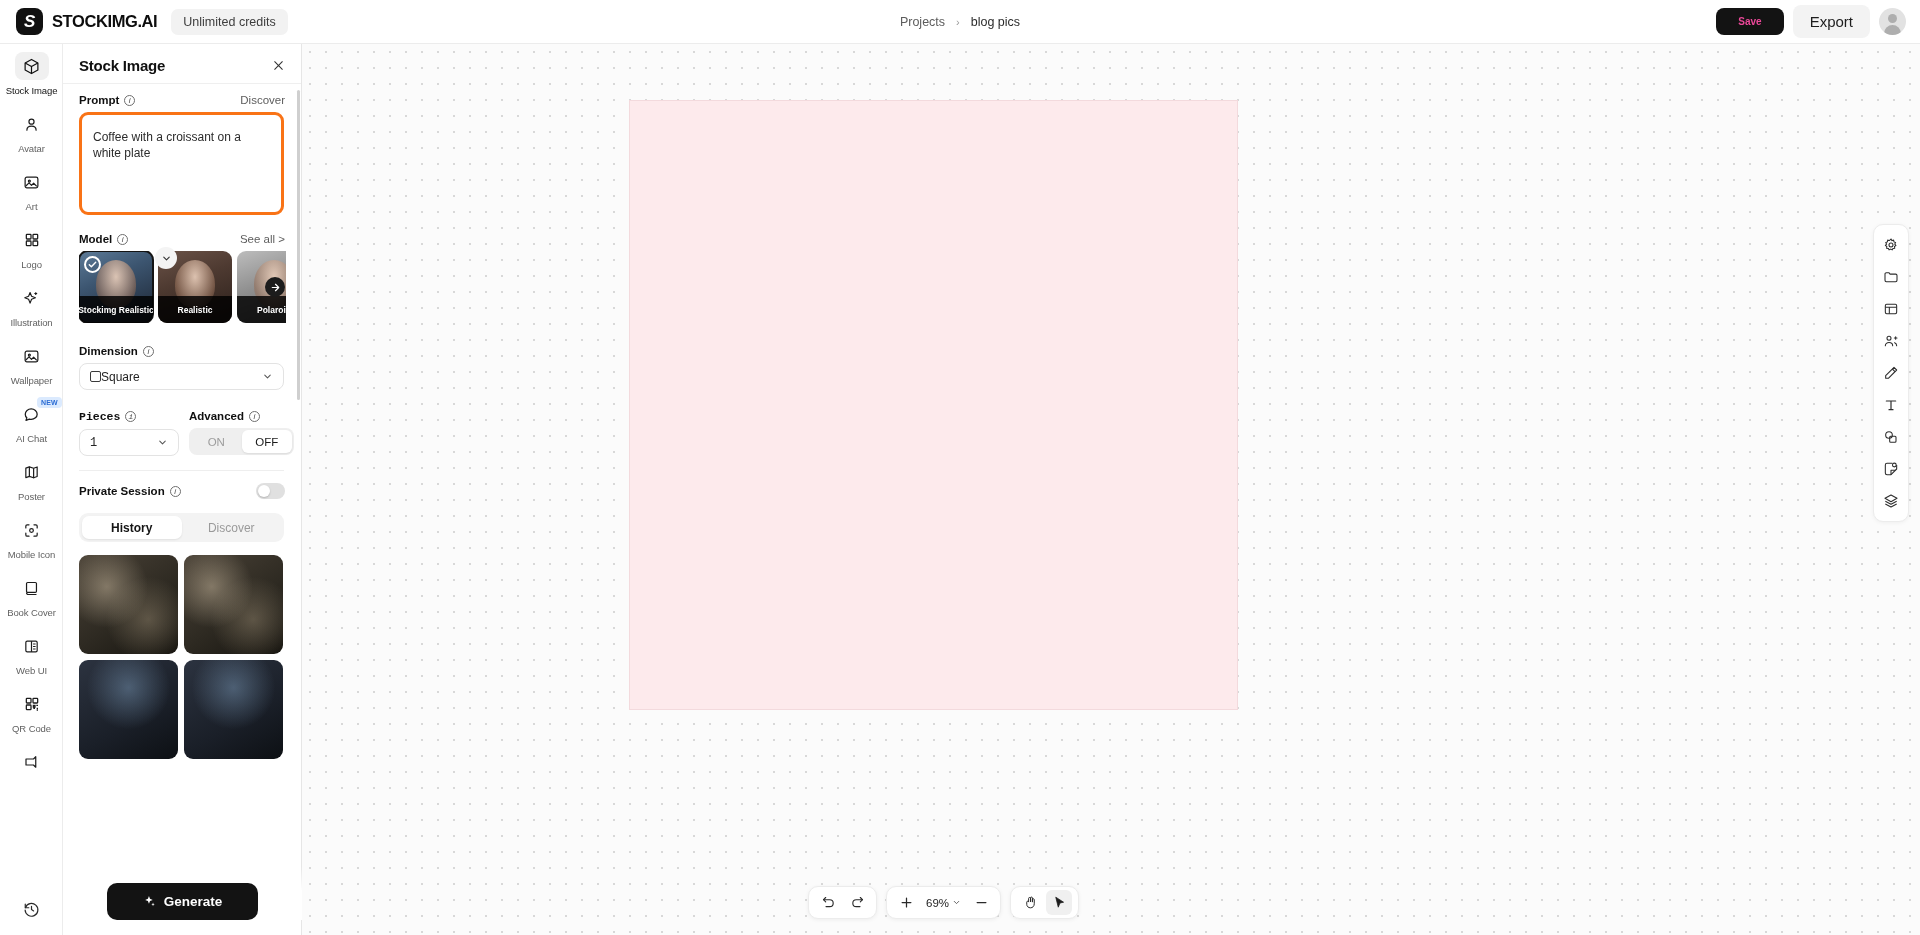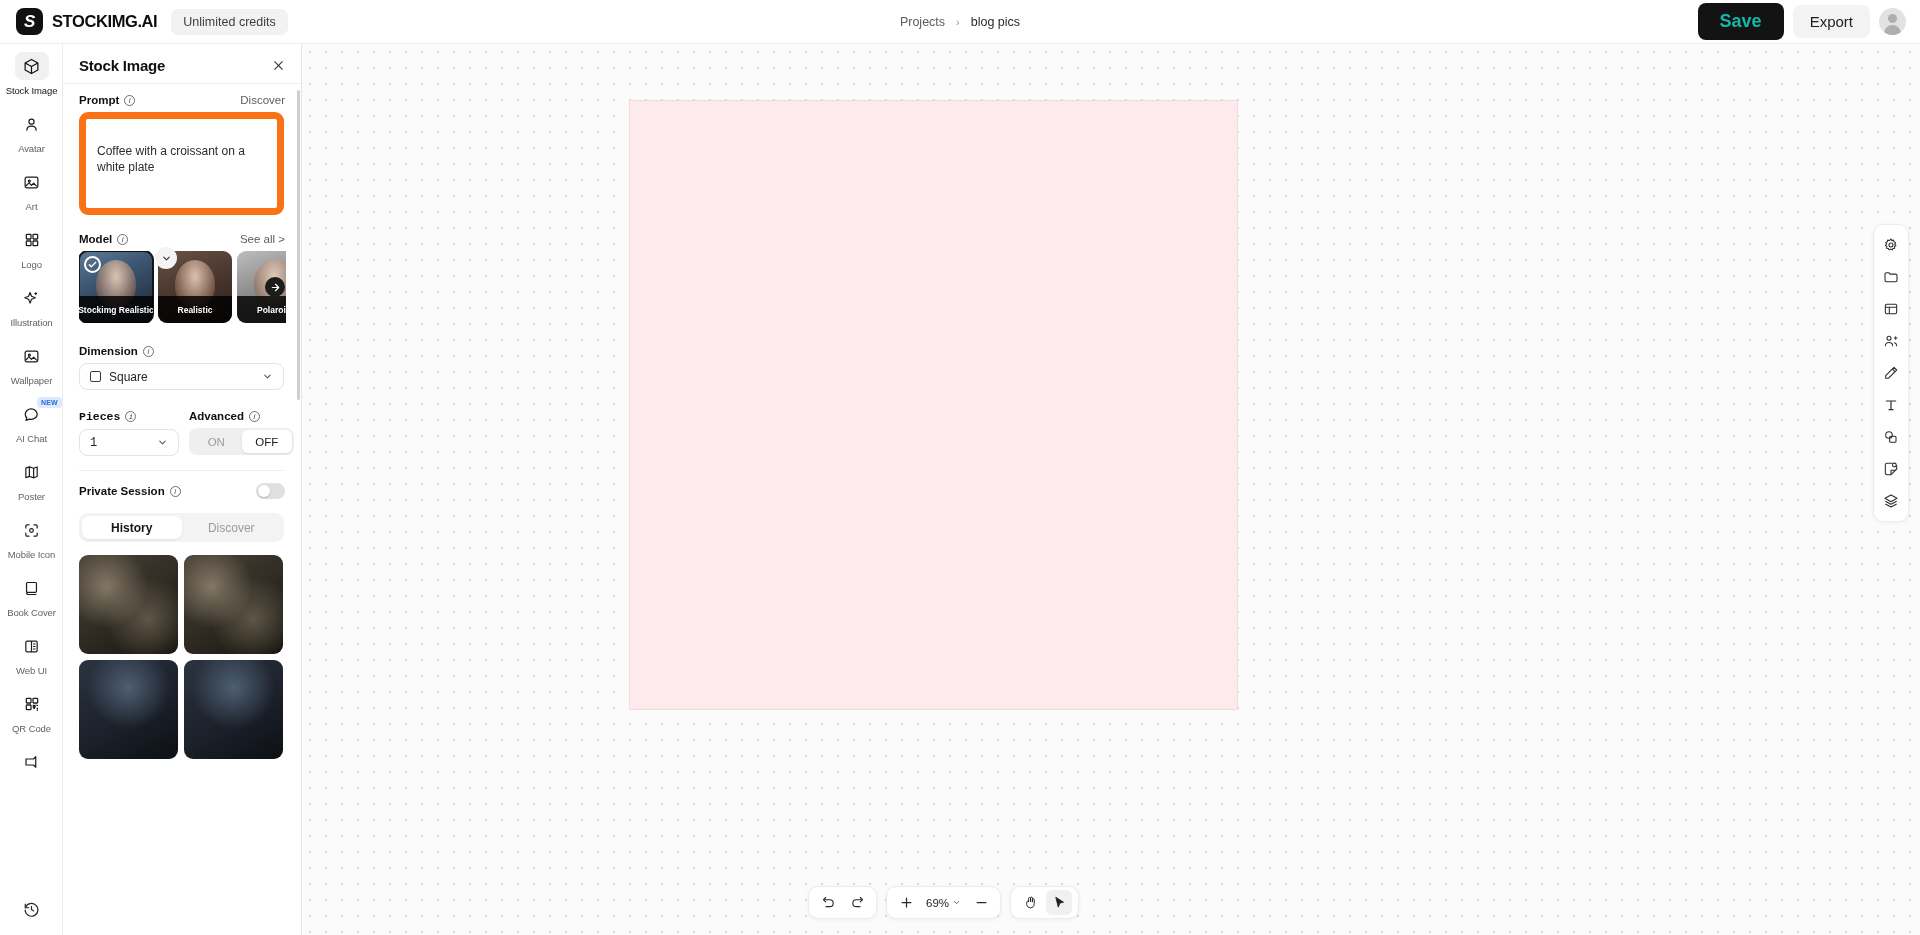--- a/index.html
+++ b/index.html
@@ -31,22 +31,22 @@
     position: absolute; left: 50%; transform: translateX(-50%);
     display: flex; align-items: center; gap: 11px;
     font-size: 12.5px; color: #5c5c5c;
   }
   .breadcrumb .sep { color: #9a9a9a; font-size: 11px; }
   .breadcrumb .crumb-current { color: #2b2b2b; }
   .header-actions {
     position: absolute; right: 14px; display: flex; align-items: center; gap: 9px;
   }
   .btn-save {
-    background: #131313; color: #14b8a6; border: none; border-radius: 8px;
-    font-size: 18px; font-weight: bold; padding: 8px 22px; cursor: pointer;
+    background: #131313; color: #ec4899; border: none; border-radius: 8px;
+    font-size: 10px; font-weight: bold; padding: 8px 22px; cursor: pointer;
     font-family: inherit;
   }
   .btn-export {
     background: #f3f3f3; color: #1e1e1e; border: none; border-radius: 8px;
     font-size: 15px; padding: 8px 17px; cursor: pointer; font-family: inherit;
   }
   .avatar {
     width: 27px; height: 27px; border-radius: 50%; background: #e2e2e2;
     display: flex; align-items: flex-end; justify-content: center; overflow: hidden;
   }
@@ -94,22 +94,22 @@
     display: flex; align-items: center; justify-content: space-between; margin-bottom: 6px;
   }
   .field-label { display: flex; align-items: center; gap: 5px; font-size: 11.5px; font-weight: bold; color: #101010; }
   .info-i {
     width: 11px; height: 11px; border-radius: 50%; border: 1.2px solid #6e6e6e;
     font-size: 8px; color: #4a4a4a; display: inline-flex; align-items: center;
     justify-content: center; font-weight: normal; font-style: italic;
   }
   .link-small { font-size: 11.5px; color: #5d5d5d; cursor: pointer; }
   .prompt-box {
-    width: 205px; height: 103px; border: 7px solid #f97316; border-radius: 9px;
-    padding: 24px 11px; font-size: 12px; color: #2c2c2c; line-height: 1.37;
+    width: 205px; height: 103px; border: 3px solid #f97316; border-radius: 9px;
+    padding: 14px 11px; font-size: 12px; color: #2c2c2c; line-height: 1.37;
     position: relative; background: #fff;
   }
   .prompt-chevron {
     position: absolute; left: 92px; top: 163px; width: 22px; height: 22px;
     border-radius: 50%; background: #f4f4f4; display: flex; align-items: center;
     justify-content: center; font-size: 10px; color: #333; cursor: pointer; z-index: 5;
   }
   .models { display: flex; gap: 5px; margin-top: 6px; position: relative; overflow: hidden; width: 207px; }
   .model-card {
     width: 74px; height: 72px; border-radius: 9px; position: relative; overflow: hidden;
@@ -137,21 +137,21 @@
   .model-next {
     position: absolute; right: 1px; top: 26px; width: 20px; height: 20px; border-radius: 50%;
     background: #1c1c1c; color: #fff; font-size: 10px; display: flex; align-items: center;
     justify-content: center; cursor: pointer; z-index: 6;
   }
   .select-box {
     width: 205px; height: 27px; border: 1px solid #e3e3e3; border-radius: 8px;
     display: flex; align-items: center; padding: 0 10px; font-size: 12px;
     color: #242424; justify-content: space-between; cursor: pointer; background: #fff;
   }
-  .select-left { display: flex; align-items: center; gap: 8px; }
+  .select-left { display: flex; align-items: center; gap: 0; }
   .sq-icon { width: 11px; height: 11px; border: 1.3px solid #3a3a3a; border-radius: 2px; }
   .chev { font-size: 9px; color: #555; }
   .two-col { display: flex; gap: 10px; }
   .col-pieces { width: 100px; font-family: Liberation Mono, monospace; }
   .col-advanced { width: 105px; }
   .pieces-box {
     width: 100px; height: 27px; border: 1px solid #e3e3e3; border-radius: 8px;
     display: flex; align-items: center; justify-content: space-between;
     padding: 0 10px; font-size: 12px; color: #242424; cursor: pointer; background: #fff;
   }
@@ -563,20 +563,31 @@
     <div class="thumbs">
       <div class="thumb"></div>
       <div class="thumb"></div>
       <div class="thumb dark"></div>
       <div class="thumb dark"></div>
     </div>
   </div>
 
   <div class="panel-scrollbar"></div>
 
+  <div class="generate-wrap">
+    <button class="btn-generate">
+      <span>
+        <svg width="13" height="13" viewBox="0 0 24 24" fill="#fff">
+          <path d="M11 2l1.9 5.1L18 9l-5.1 1.9L11 16l-1.9-5.1L4 9l5.1-1.9z"></path>
+          <path d="M18.5 14l.9 2.4 2.4.9-2.4.9-.9 2.4-.9-2.4-2.4-.9 2.4-.9z"></path>
+        </svg>
+      </span>
+      <span>Generate</span>
+    </button>
+  </div>
 </div>
 
 <div class="canvas">
   <div class="artboard"></div>
 </div>
 
 <div class="tool-rail">
   <div class="tool-btn">
     <svg width="16" height="16" viewBox="0 0 24 24" fill="none" stroke="#2d2d2d" stroke-width="1.6">
       <circle cx="12" cy="12" r="3"></circle>

